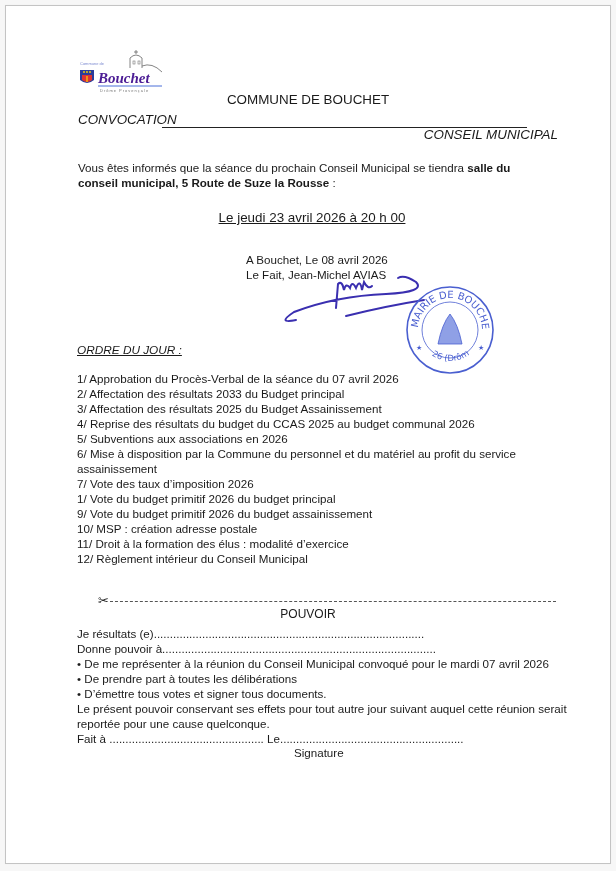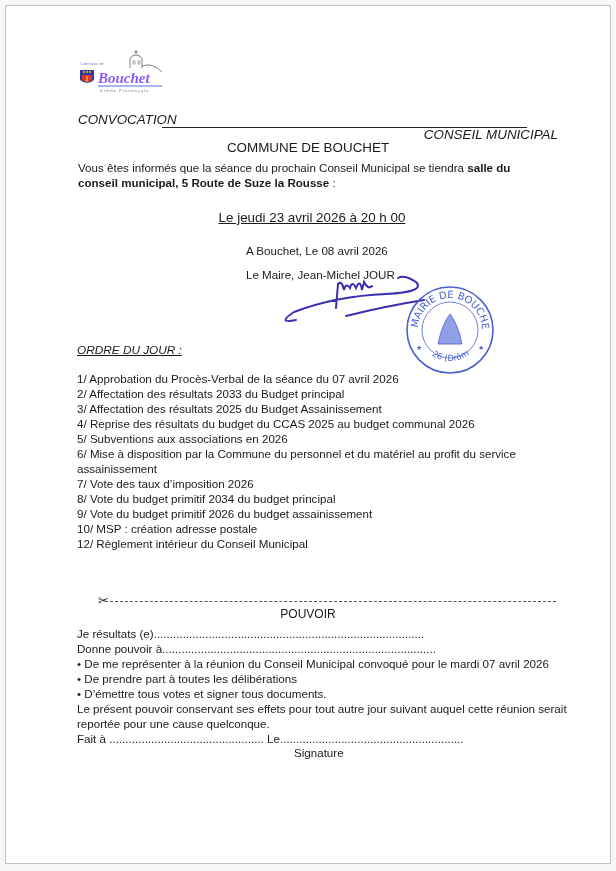--- a/index.html
+++ b/index.html
@@ -7,31 +7,31 @@
     width:616px; height:871px; background:#f7f7f7; position:relative; overflow:hidden;
     font-family: "Liberation Sans", "DejaVu Sans", sans-serif; color:#1a1a1a;
   }
   .page {
     position:absolute; left:5px; top:5px; width:604px; height:857px;
     background:#fff; border:1px solid #c4c4c4; box-shadow: 0 0 1px rgba(0,0,0,0.05);
   }
   .abs { position:absolute; white-space:nowrap; }
   .t { font-size:11.6px; line-height:14.5px; }
   .logo { position:absolute; left:70px; top:42px; width:90px; height:48px; }
-  .logo-name { position:absolute; left:22px; top:22px; font-family:"Liberation Serif", serif; font-style:italic; font-weight:bold; font-size:15px; color:#8b5cf6; }
+  .logo-name { position:absolute; left:22px; top:22px; font-family:"Liberation Serif", serif; font-style:italic; font-weight:bold; font-size:15px; color:#4c1d95; }
   .logo-sub { position:absolute; left:24px; top:40px; font-size:4px; letter-spacing:1px; color:#777; }
   .logo-top { position:absolute; left:4px; top:13px; font-size:4px; color:#7c8ad0; }
-  .title { left:0; width:604px; text-align:center; top:86px; font-size:13.4px;margin-top:48px; }
+  .title { left:0; width:604px; text-align:center; top:86px; font-size:13.4px; }
   .convoc { left:72px; top:106px; font-size:13.4px; font-style:italic; }
   .convoc-line { position:absolute; left:156px; top:121px; width:365px; border-top:1px solid #222; }
   .conseil { right:52px; top:121px; font-size:13.4px; font-style:italic; }
   .intro { left:72px; top:154px; width:470px; white-space:normal; font-size:11.6px; line-height:15px; }
   .intro b { font-weight:bold; }
   .date { left:4px; width:604px; text-align:center; top:204px; font-size:13.4px; text-decoration:underline; }
-  .place { left:240px; top:238px; }
+  .place { left:240px; top:247px; }
   .maire { left:240px; top:262px; }
   .odj { left:71px; top:337px; font-style:italic; text-decoration:underline; font-size:11.8px; }
   .agenda { left:71px; top:365px; }
   .agenda div { font-size:11.6px; line-height:15px; white-space:nowrap; }
   .scissor { left:92px; top:587px; font-size:13px; }
   .dashes { position:absolute; left:104px; top:595px; width:446px; border-top:1px dashed #555; }
   .pouvoir { left:0; width:604px; text-align:center; top:601px; font-size:12px; }
   .proxy { left:71px; top:620px; }
   .proxy div { font-size:11.6px; line-height:15px; white-space:nowrap; }
   .sig-label { left:288px; top:740px;text-align:right; }
@@ -66,21 +66,21 @@
   <div class="abs title">COMMUNE DE BOUCHET</div>
   <div class="abs convoc">CONVOCATION</div>
   <div class="convoc-line"></div>
   <div class="abs conseil">CONSEIL MUNICIPAL</div>
 
   <div class="abs intro"><span>Vous êtes informés que la séance du prochain Conseil Municipal se tiendra </span><b>salle du conseil municipal, 5 Route de Suze la Rousse</b><span> :</span></div>
 
   <div class="abs date">Le jeudi 23 avril 2026 à 20 h 00</div>
 
   <div class="abs t place">A Bouchet, Le 08 avril 2026</div>
-  <div class="abs t maire">Le Maire, Jean-Michel JOUR</div>
+  <div class="abs t maire">Le Fait, Jean-Michel AVIAS</div>
 
   <svg class="signature" viewBox="0 0 160 60">
     <path d="M20 52 Q0 56 18 44 Q60 28 110 26 Q150 24 140 14 Q128 6 122 10 M60 40 L62 16 Q66 12 68 22 Q70 14 74 20 Q76 12 80 20 Q84 10 86 22 L88 14 Q92 22 96 18 M70 48 Q110 38 148 32" stroke="#3a2fb0" stroke-width="2" fill="none" stroke-linecap="round"></path>
   </svg>
 
   <svg class="stamp" viewBox="0 0 92 92">
     <defs>
       <path id="arcTop" d="M14 46 A32 32 0 0 1 78 46"></path>
       <path id="arcBot" d="M26 70 A32 32 0 0 0 66 70"></path>
     </defs>
@@ -97,23 +97,24 @@
 
   <div class="abs agenda">
     <div>1/ Approbation du Procès-Verbal de la séance du 07 avril 2026</div>
     <div>2/ Affectation des résultats 2033 du Budget principal</div>
     <div>3/ Affectation des résultats 2025 du Budget Assainissement</div>
     <div>4/ Reprise des résultats du budget du CCAS 2025 au budget communal 2026</div>
     <div>5/ Subventions aux associations en 2026</div>
     <div>6/ Mise à disposition par la Commune du personnel et du matériel au profit du service</div>
     <div>assainissement</div>
     <div>7/ Vote des taux d’imposition 2026</div>
-    <div>8/ Vote du budget primitif 2034 du budget principal</div>
+    <div>1/ Vote du budget primitif 2026 du budget principal</div>
     <div>9/ Vote du budget primitif 2026 du budget assainissement</div>
     <div>10/ MSP : création adresse postale</div>
+    <div>11/ Droit à la formation des élus : modalité d’exercice</div>
     <div>12/ Règlement intérieur du Conseil Municipal</div>
   </div>
 
   <div class="abs scissor">✂</div>
   <div class="dashes"></div>
 
   <div class="abs pouvoir">POUVOIR</div>
 
   <div class="abs proxy">
     <div>Je résultats (e)....................................................................................</div>

